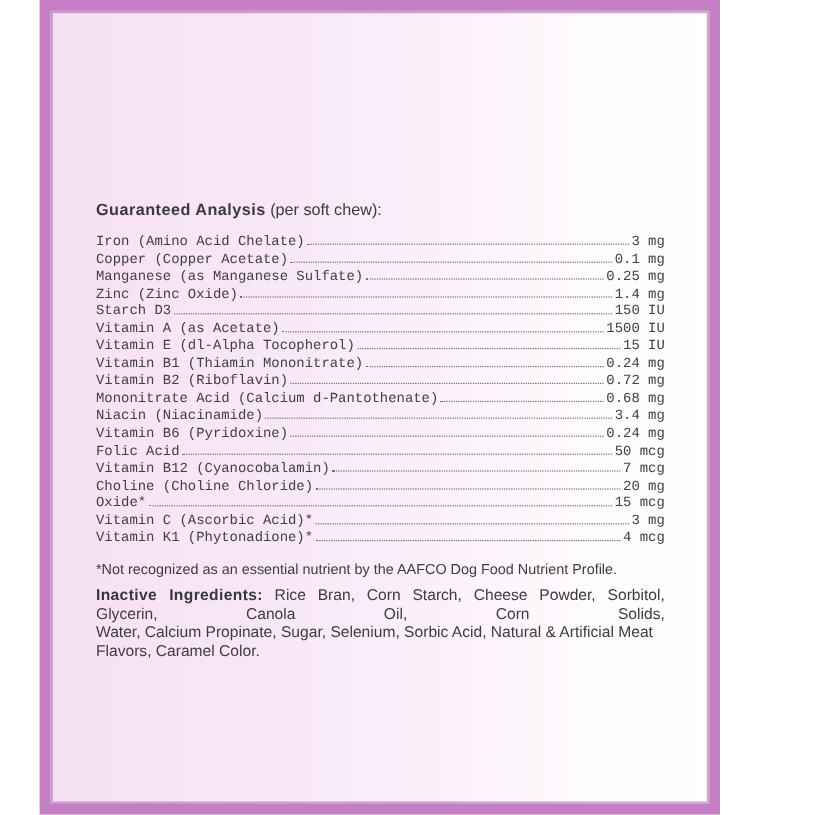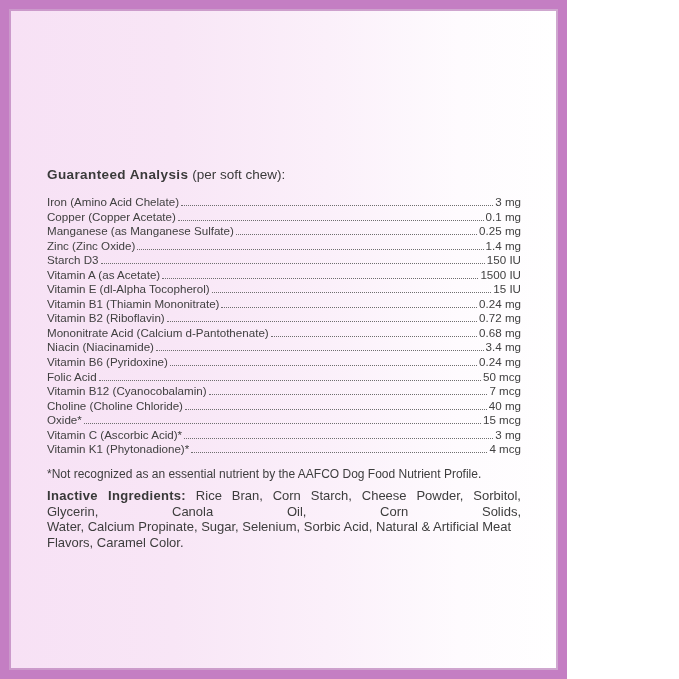--- a/index.html
+++ b/index.html
@@ -18,20 +18,21 @@
     border: 9px solid #c47ec3;
     box-shadow: inset 0 0 0 2px rgba(168, 94, 167, 0.55);
     background:
       linear-gradient(to right,
         #f7e1f5 0%,
         #f8e6f6 30%,
         #fbf0fa 58%,
         #fefbfe 82%,
         #ffffff 100%);
     overflow: hidden;
+    margin-left: 33px;
   }
   .content {
     position: absolute;
     left: 38px;
     right: 37px;
     top: 157px;
     color: #3f3f3f;
   }
   .title {
     font-size: 13.5px;
@@ -54,20 +55,21 @@
     display: flex;
     align-items: baseline;
     height: 14.55px;
     font-size: 11.6px;
     line-height: 14.55px;
     color: #414141;
   }
   .row .nutrient-name,
   .row .nutrient-value {
     white-space: nowrap;
+    font-family: Liberation Mono, monospace;
   }
   .row .leader {
     flex: 1 1 auto;
     border-bottom: 1.4px dotted #6e6e6e;
     margin: 0 2px;
     min-width: 8px;
   }
   .footnote {
     margin-top: 9px;
     font-size: 12px;
@@ -183,21 +185,21 @@
 
         <div class="row">
           <span class="nutrient-name">Vitamin B12 (Cyanocobalamin)</span>
           <span class="leader"></span>
           <span class="nutrient-value">7 mcg</span>
         </div>
 
         <div class="row">
           <span class="nutrient-name">Choline (Choline Chloride)</span>
           <span class="leader"></span>
-          <span class="nutrient-value">40 mg</span>
+          <span class="nutrient-value">20 mg</span>
         </div>
 
         <div class="row">
           <span class="nutrient-name">Oxide*</span>
           <span class="leader"></span>
           <span class="nutrient-value">15 mcg</span>
         </div>
 
         <div class="row">
           <span class="nutrient-name">Vitamin C (Ascorbic Acid)*</span>

